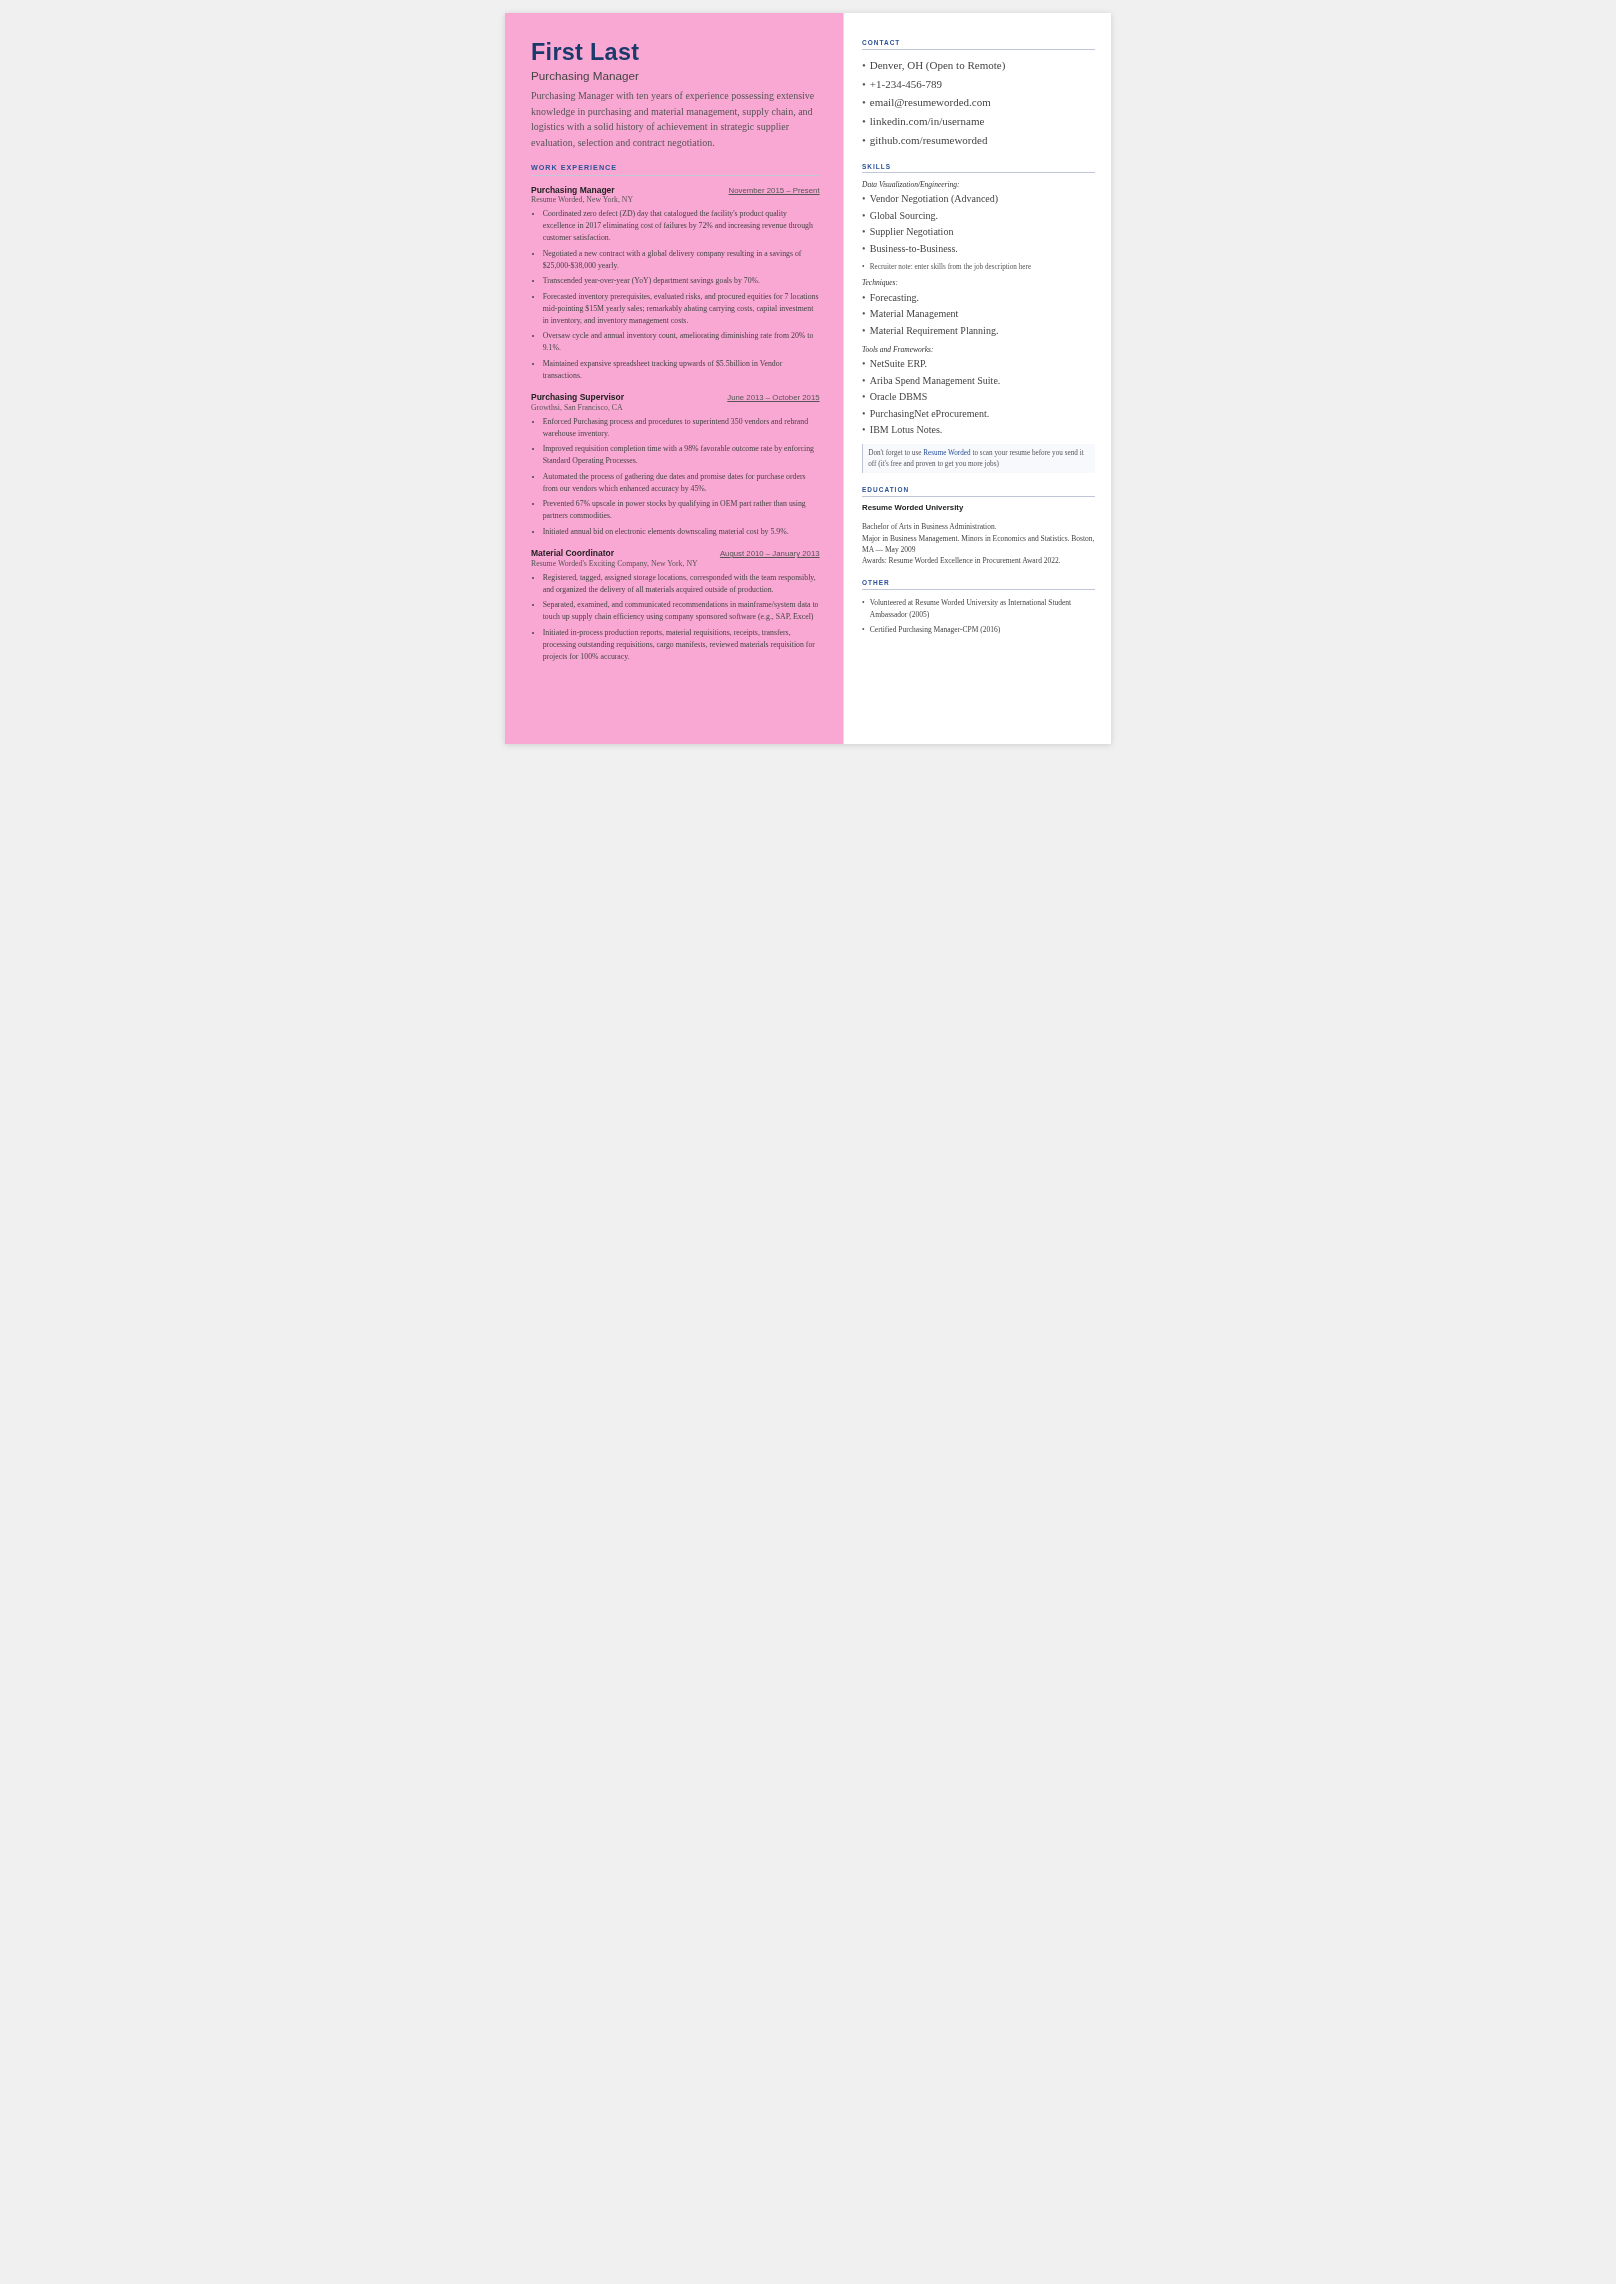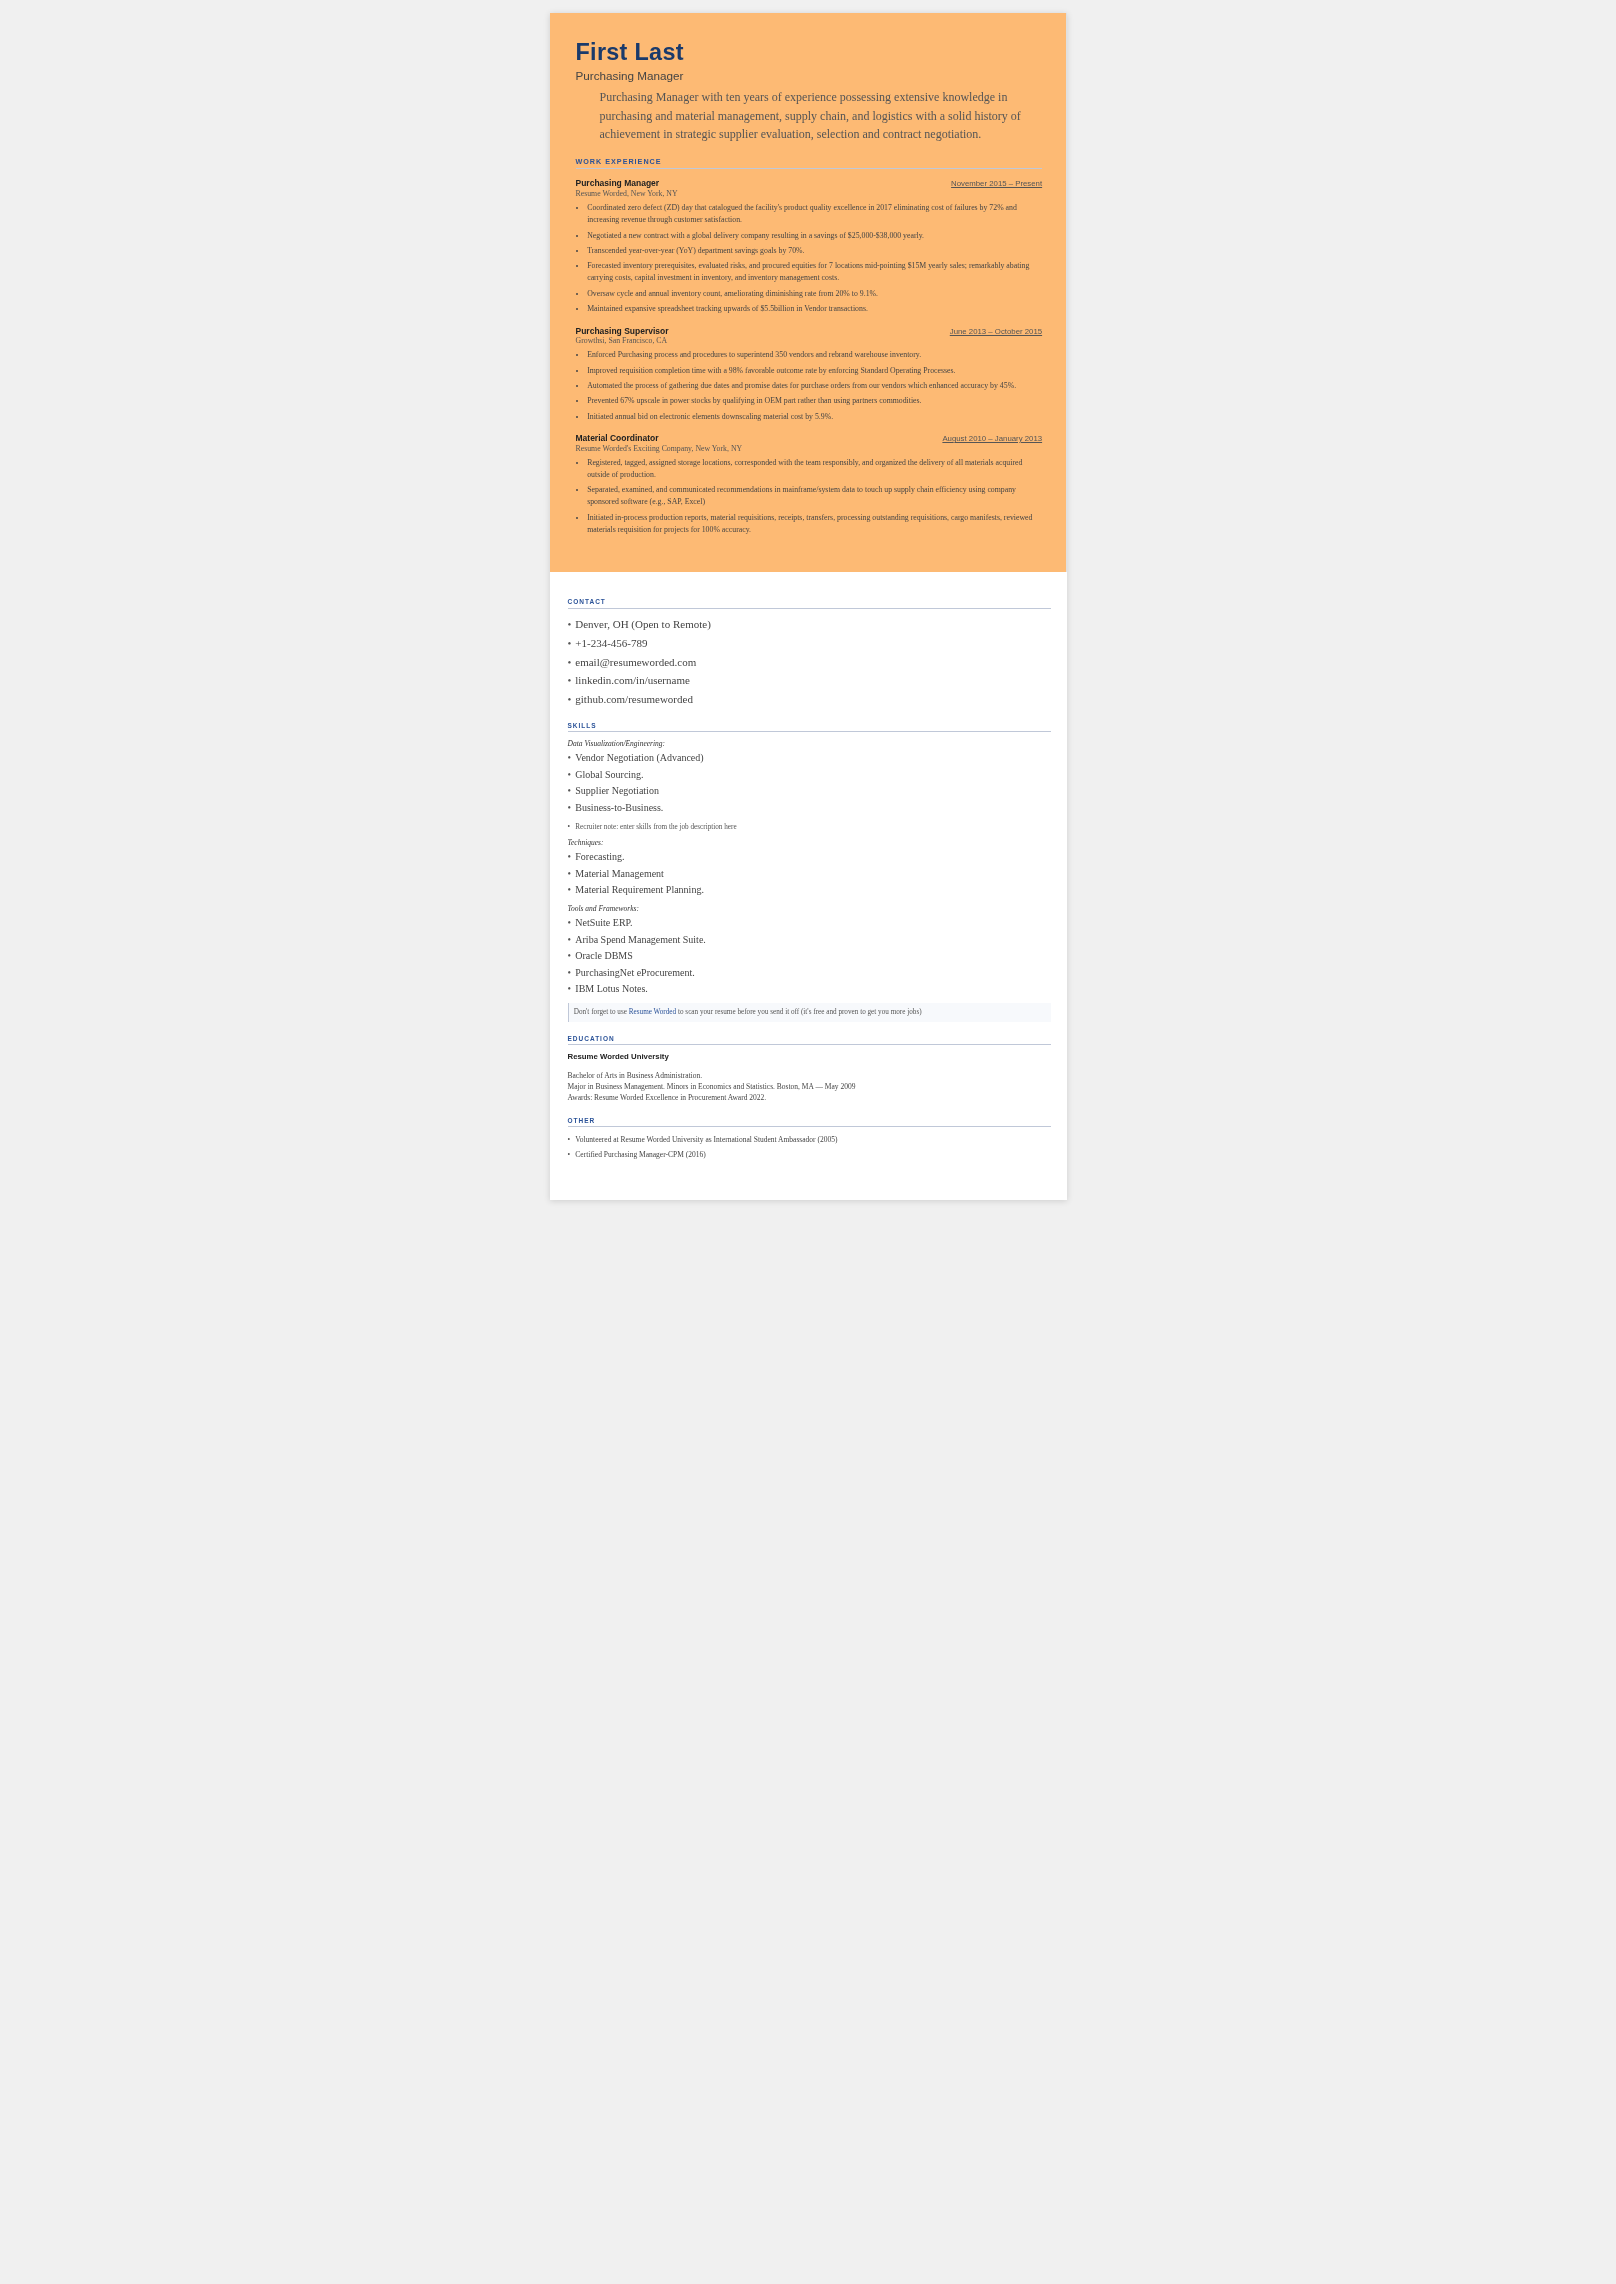--- a/index.html
+++ b/index.html
@@ -7,24 +7,23 @@
       font-family: 'Georgia', 'Times New Roman', serif;
       font-size: 8.5px;
       color: #333;
       background: #f0f0f0;
       display: flex;
       justify-content: center;
       align-items: flex-start;
       padding: 13px;
     }
     .page {
-      width: 517px;
-      background: #fdba74;
+      width: 606px;
+      background: #f9a8d4;
       display: flex;
-      flex-direction: column;
       min-height: 731px;
       box-shadow: 0 1.3px 6.5px rgba(0,0,0,0.15);
     }
     
     .left-col {
       flex: 0 0 339px;
       padding: 26px 23.4px 26px 26px;
       border-right: 0.7px solid #e0e0e0;
     }
     .name-title h1 {
@@ -36,25 +35,24 @@
     }
     .name-title h2 {
       font-family: Arial, Helvetica, sans-serif;
       font-size: 11.7px;
       font-weight: 400;
       color: #444;
       margin-top: 2.6px;
       margin-bottom: 6.5px;
     }
     .summary {
-      font-size: 12px;
+      font-size: 10px;
       color: #555;
       line-height: 1.55;
       margin-bottom: 13px;
-      margin-left: 24px;
     }
     .section-header {
       font-family: Arial, Helvetica, sans-serif;
       font-size: 7.2px;
       font-weight: 700;
       color: #2a5298;
       letter-spacing: 1px;
       text-transform: uppercase;
       border-bottom: 0.7px solid #c0c8d8;
       padding-bottom: 2.6px;

